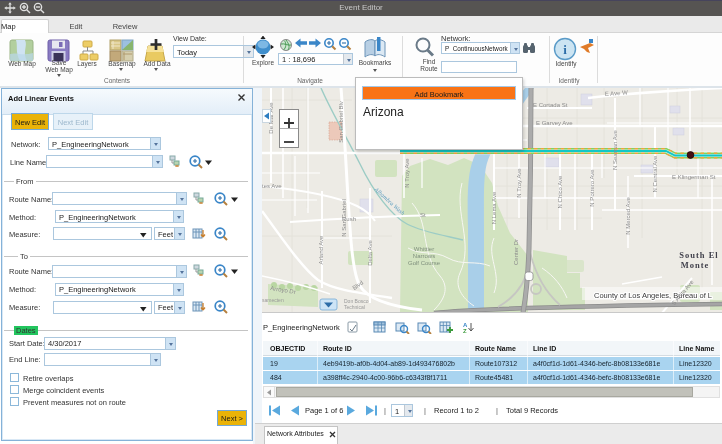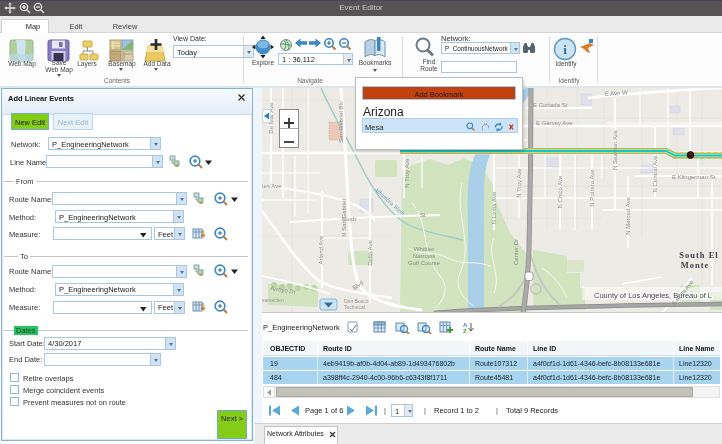--- a/index.html
+++ b/index.html
@@ -5,21 +5,21 @@
 body{font-family:"Liberation Sans",sans-serif;position:relative;overflow:hidden;background:#fff;font-size:7.5px;color:#222}
 .a{position:absolute}
 .lbl{font-size:7.5px;color:#333;white-space:nowrap}
 .ic{font-size:6.5px;color:#444;text-align:center;white-space:nowrap}
 .grp{font-size:6.5px;color:#666;text-align:center;white-space:nowrap}
 .sep{width:1px;background:#dcdcdc;top:36px;height:47px}
 .combo{background:#fff;border:1px solid #abc7de;height:13px}
 .combotx{font-size:7.5px;color:#222;padding:1.5px 0 0 3px;white-space:nowrap;overflow:hidden}
 .dd{background:#cfe3f4;border-left:1px solid #abc7de;width:10px;height:100%;position:absolute;right:0;top:0}
 .dd:after{content:"";position:absolute;left:2.5px;top:5px;border:2.5px solid transparent;border-top:3px solid #55749c}
-.btn{background:#84cc16;border:1px solid #74a9d6;font-size:7.5px;color:#1a1a1a;text-align:center}
+.btn{background:#eab308;border:1px solid #74a9d6;font-size:7.5px;color:#1a1a1a;text-align:center}
 .chk{width:9px;height:9px;background:#fff;border:1px solid #8cb8da}
 </style></head>
 <body>
 
 <div class="a" style="left:0;top:0;width:722px;height:16px;background:#565452;border-top:1px solid #46445c"></div>
 <svg class="a" style="left:0;top:0" width="60" height="16" viewBox="0 0 60 16">
  <g stroke="#dedede" stroke-width="1.3" fill="none">
   <path d="M10,4 V12 M6,8 H14"></path>
  </g>
  <g fill="#dedede">
@@ -35,21 +35,21 @@
       <path d="M24,5 v4"></path>
   <circle cx="38" cy="7" r="3.6"></circle>
       <path d="M40.7,9.7 L44,13"></path>
   <path d="M36,7 h4"></path>
  </g>
 </svg>
 <div class="a" style="left:0;top:3px;width:722px;text-align:center;font-size:8px;color:#c9c9c9">Event Editor</div>
 
 <div class="a" style="left:0;top:16px;width:722px;height:17px;background:#eaeaea;border-bottom:1px solid #d5d5d5"></div>
 <div class="a" style="left:1px;top:19px;width:48px;height:14px;background:#fff;border:1px solid #cfcfcf;border-bottom:none;border-radius:2px 2px 0 0"></div>
-<div class="a lbl" style="left:1px;top:21.5px;width:64px;text-align:center;color:#222">Map</div>
+<div class="a lbl" style="left:1px;top:21.5px;width:64px;color:#222">Map</div>
 <div class="a lbl" style="left:52px;top:21.5px;width:48px;text-align:center;color:#444">Edit</div>
 <div class="a lbl" style="left:101px;top:21.5px;width:48px;text-align:center;color:#444">Review</div>
 
 <div class="a" style="left:0;top:33px;width:722px;height:53px;background:#fdfdfd"></div>
 <div class="a" style="left:0;top:86px;width:722px;height:2px;background:#dde4ea"></div>
 <div class="a sep" style="left:243px"></div>
 <div class="a sep" style="left:402px"></div>
 <div class="a sep" style="left:549px"></div>
 <div class="a sep" style="left:597px"></div>
 
@@ -137,21 +137,21 @@
  </g>
 
  <g transform="translate(115,1)">
   <path d="M0,5 C4,2 8,2 10,4 L10,19 C8,17 4,17 0,20 Z" fill="#b8cfe4" stroke="#6d94b8"></path>
   <path d="M20,5 C16,2 12,2 10,4 L10,19 C12,17 16,17 20,20 Z" fill="#dce9f4" stroke="#6d94b8"></path>
   <rect x="12" y="0" width="3.5" height="14" fill="#3a86c8"></rect>
  </g>
 </svg>
 <div class="a ic" style="left:243px;top:59px;width:40px">Explore</div>
 <div class="a combo" style="left:278px;top:53px;width:75px;height:12px">
-    <div class="combotx" style="padding-top:1px">1 : 36,112</div>
+    <div class="combotx" style="padding-top:1px">1 : 18,696</div>
     <div class="dd" style="background:#e4e9ee;border-left:1px solid #c0c8d0;width:9px"></div>
   </div>
 <div class="a ic" style="left:355px;top:59px;width:40px">Bookmarks</div>
 <div class="a" style="left:373px;top:69px;border:2.5px solid transparent;border-top:3px solid #555"></div>
 
 <svg class="a" style="left:414px;top:37px" width="135" height="40" viewBox="0 0 135 40">
  <g fill="none">
   <circle cx="9" cy="8" r="6.5" stroke="#6a7a88" stroke-width="2"></circle>
   <path d="M13.5,13 L19,18.5" stroke="#6a7a88" stroke-width="3"></path>
  </g>
@@ -324,32 +324,32 @@
 </svg>
 
 <div class="a" style="left:4px;top:330px;width:244px;height:1px;background:#c4c4c4"></div>
 <div class="a" style="left:14px;top:326px;background:#22c55e;padding:0 2px;font-size:7.5px;color:#333">Dates</div>
 
 <div class="a lbl" style="left:9px;top:339px">Start Date:</div>
 <div class="a combo" style="left:44px;top:336.5px;width:132px">
     <div class="combotx">4/30/2017</div>
     <div class="dd"></div>
   </div>
-<div class="a lbl" style="left:9px;top:355px">End Date:</div>
+<div class="a lbl" style="left:9px;top:355px">End Line:</div>
 <div class="a combo" style="left:44px;top:352.5px;width:117px">
     <div class="dd"></div>
   </div>
 
 <div class="a chk" style="left:10px;top:373px"></div>
 <div class="a lbl" style="left:23px;top:374px">Retire overlaps</div>
 <div class="a chk" style="left:10px;top:385px"></div>
 <div class="a lbl" style="left:23px;top:386px">Merge coincident events</div>
 <div class="a chk" style="left:10px;top:397px"></div>
 <div class="a lbl" style="left:23px;top:398px">Prevent measures not on route</div>
-<div class="a btn" style="left:217px;top:410px;width:30px;height:29px;padding-top:3px">Next &gt;</div>
+<div class="a btn" style="left:217px;top:410px;width:30px;height:16px;padding-top:3px">Next &gt;</div>
 
 <svg class="a" style="left:262px;top:88px" width="460" height="225" viewBox="0 0 460 225">
  <rect width="460" height="225" fill="#edebe5"></rect>
 
  <g stroke="#e4e2da" stroke-width="1">
   <path d="M30,0 V225 M45,0 V120 M160,0 V60 M215,0 V140 M245,0 V140 M285,0 V142 M315,0 V142 M342,0 V90 M380,0 V150 M415,0 V90 M440,0 V200"></path>
   <path d="M0,12 H90 M232,30 H460 M232,98 H460 M0,148 H130 M232,130 H340"></path>
  </g>
 
  <g fill="#d2e3c0">
@@ -616,35 +616,15 @@
 <div class="a" style="left:506px;top:406px;font-size:7.5px;color:#222">Total 9 Records</div>
 
 <div class="a" style="left:255px;top:423px;width:467px;height:21px;background:#ebebeb;border-top:1px solid #cfcfcf"></div>
 <div class="a" style="left:264px;top:426px;width:74px;height:18px;background:#fff;border:1px solid #c4c4c4;border-bottom:none"></div>
 <div class="a" style="left:267px;top:430px;font-size:7px;color:#222">Network Attributes</div>
 <svg class="a" style="left:329px;top:431px" width="7" height="7">
     <path d="M1,1 L6,6 M6,1 L1,6" stroke="#333" stroke-width="1.3"></path>
   </svg>
 
 <div class="a" style="left:355px;top:77px;width:168px;height:73px;background:#fff;border:1px solid #bcbcbc;box-shadow:1px 2px 3px rgba(0,0,0,.18)">
- <div style="position:absolute;left:6px;top:8px;width:154px;height:14px;background:#c2410c;border:1px solid #a3c9ea;text-align:center;font-size:7.5px;color:#1a1a1a;padding-top:3px">Add Bookmark</div>
+ <div style="position:absolute;left:6px;top:8px;width:154px;height:14px;background:#f97316;border:1px solid #a3c9ea;text-align:center;font-size:7.5px;color:#1a1a1a;padding-top:3px">Add Bookmark</div>
  <div style="position:absolute;left:7px;top:27px;font-size:12px;color:#222">Arizona</div>
- <div style="position:absolute;left:6px;top:40px;width:156px;height:15px;background:#cde3f7;border:1px solid #aacfec">
-  <span style="position:absolute;left:2px;top:3.5px;font-size:7.5px;color:#222">Mesa</span>
-  <svg style="position:absolute;left:103px;top:3px" width="50" height="10" viewBox="0 0 50 10">
-   <g fill="none">
-          <circle cx="3.8" cy="3.8" r="2.8" stroke="#3a86c8" stroke-width="1.2"></circle>
-          <path d="M5.9,5.9 L8.5,8.5" stroke="#b5803f" stroke-width="1.5"></path>
-        </g>
-   <g transform="translate(15,0)" fill="none" stroke="#98a6b0" stroke-width="1">
-          <path d="M1.5,8.5 C0.8,6 1,4 2.8,3 C4.6,2 6.6,2.2 7.5,4 L7.5,6.5"></path>
-          <path d="M3.5,3 V1.5 M5.5,2.6 V1"></path>
-        </g>
-   <g transform="translate(28,0)" fill="none" stroke="#3a86c8" stroke-width="1.4">
-          <path d="M1.5,5.5 A3.2,3.2 0 0 1 6.5,2.6"></path>
-          <path d="M8,4.3 A3.2,3.2 0 0 1 3,7.4"></path>
-          <path d="M6.6,0.8 v2.2 h-2.2" stroke-width="1.1"></path>
-          <path d="M3,9.2 v-2.2 h2.2" stroke-width="1.1"></path>
-        </g>
-   <path d="M43.5,2.6 L47,7.4 M47,2.6 L43.5,7.4" stroke="#cc3a2a" stroke-width="1.5"></path>
-  </svg>
- </div>
 </div>
 
 </body></html>

